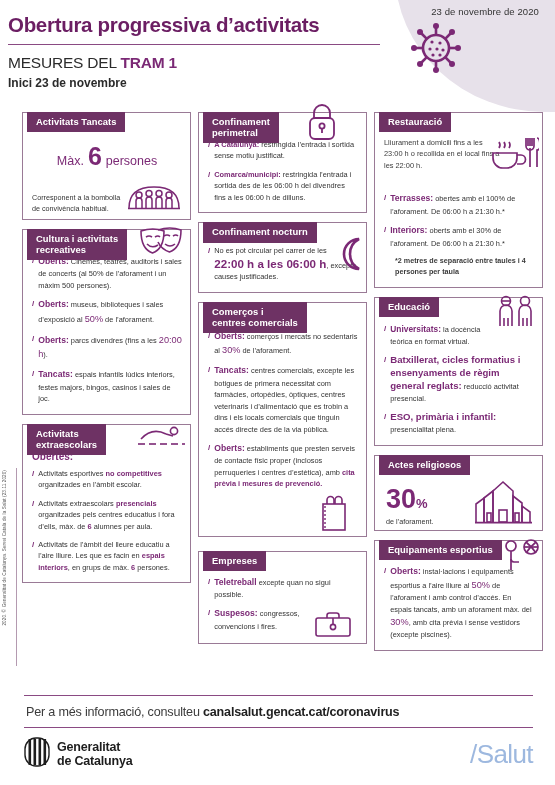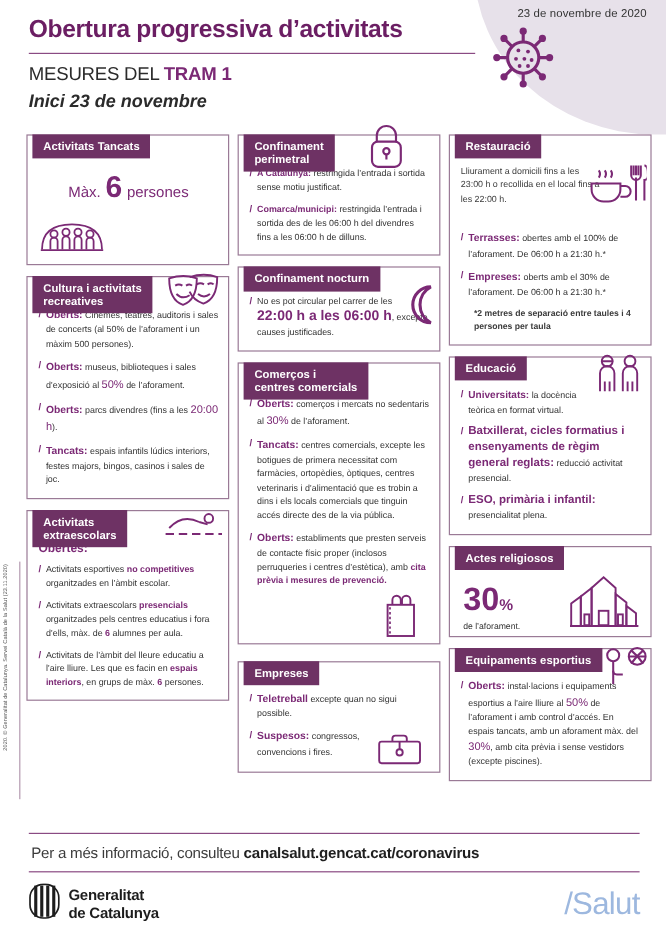--- a/index.html
+++ b/index.html
@@ -15,38 +15,38 @@
   
   .corner-blob {
     position: absolute; top: -58px; right: -40px;
     width: 200px; height: 170px;
     background: #e7e1ea;
     border-bottom-left-radius: 150px 140px;
     z-index: 0;
   }
 
   
-  .header { position: relative; z-index: 2; padding: 14px 22px 0 24px; }
+  .header { position: relative; z-index: 2; padding: 14px 22px 0 8px; }
   .date {
     position: absolute; top: 6px; right: 16px;
     font-size: 9.5px; color: #333; letter-spacing: .1px;
   }
   .main-title {
     font-size: 20.5px; font-weight: bold; color: #6B1E63;
     letter-spacing: -0.3px; line-height: 1.1;
   }
   .title-rule {
     margin-top: 7px; height: 1px; background: #8a4a83;
     width: 372px;
   }
   .sub-title {
     margin-top: 9px; font-size: 15.5px; color: #2b2b2b; letter-spacing: -.2px;
   }
   .sub-title .hl { color: #7B2975; font-weight: bold; }
-  .kicker { margin-top: 4px; font-size: 15px; font-weight: bold; color: #2b2b2b; font-style: italic; }
+  .kicker { margin-top: 4px; font-size: 12px; font-weight: bold; color: #2b2b2b; }
 
   
   .virus { position: absolute; top: 22px; right: 93px; z-index: 2; }
 
   
   .side-credit {
     position: absolute; left: 2px; top: 470px;
     transform-origin: left top;
     transform: rotate(-90deg) translate(-100%, 0);
     font-size: 4.6px; color: #555; white-space: nowrap;
@@ -182,20 +182,21 @@
 
       <div class="card">
         <div class="card-badge">Activitats Tancats</div>
         <div class="card-frame" style="padding-bottom:4px;">
           <div class="stat-line">
             <span class="pre">Màx.</span>
             <span class="big">6</span>
             <span class="post">persones</span>
           </div>
           <div style="display:flex;align-items:flex-end;justify-content:space-between;">
+            <div class="stat-sub" style="max-width:95px;">Corresponent a la bombolla de convivència habitual.</div>
             <div>
               <svg width="56" height="34" viewBox="0 0 56 34">
                 <g stroke="#7B2975" stroke-width="1.5" fill="none">
                   <path d="M3 31 Q3 10 28 10 Q53 10 53 31"></path>
                   <circle cx="13" cy="18" r="3"></circle>
                     <circle cx="23" cy="16.5" r="3"></circle>
                   <circle cx="33" cy="16.5" r="3"></circle>
                     <circle cx="43" cy="18" r="3"></circle>
                   <path d="M10 31 v-7 a3 3 0 016 0 v7"></path>
                   <path d="M20 31 v-8 a3 3 0 016 0 v8"></path>
@@ -420,21 +421,21 @@
         </div>
         <div class="card-frame" style="padding-top:24px;">
           <div class="plain-p" style="max-width:118px;"><span>Lliurament a domicili fins a les 23:00 h o recollida en el local fins a les 22:00 h.</span></div>
           <div class="bullets">
             <div class="b">
                 <span class="slash">/</span>
                 <span class="btxt"><span class="lead">Terrasses:</span><span> obertes amb el 100% de l’aforament. De 06:00 h a 21:30 h.*</span></span>
               </div>
             <div class="b">
                 <span class="slash">/</span>
-                <span class="btxt"><span class="lead">Empreses:</span><span> oberts amb el 30% de l’aforament.  De 06:00 h a 21:30 h.*</span></span>
+                <span class="btxt"><span class="lead">Interiors:</span><span> oberts amb el 30% de l’aforament.  De 06:00 h a 21:30 h.*</span></span>
               </div>
           </div>
           <div class="note" style="margin-top:7px;margin-left:11px;">*2 metres de separació entre taules i 4 persones per taula</div>
         </div>
       </div>
 
       <div class="card">
         <div class="card-badge">Educació</div>
         <div class="icon-wrap" style="top:-3px;right:6px;">
           <svg width="44" height="36" viewBox="0 0 44 36">

